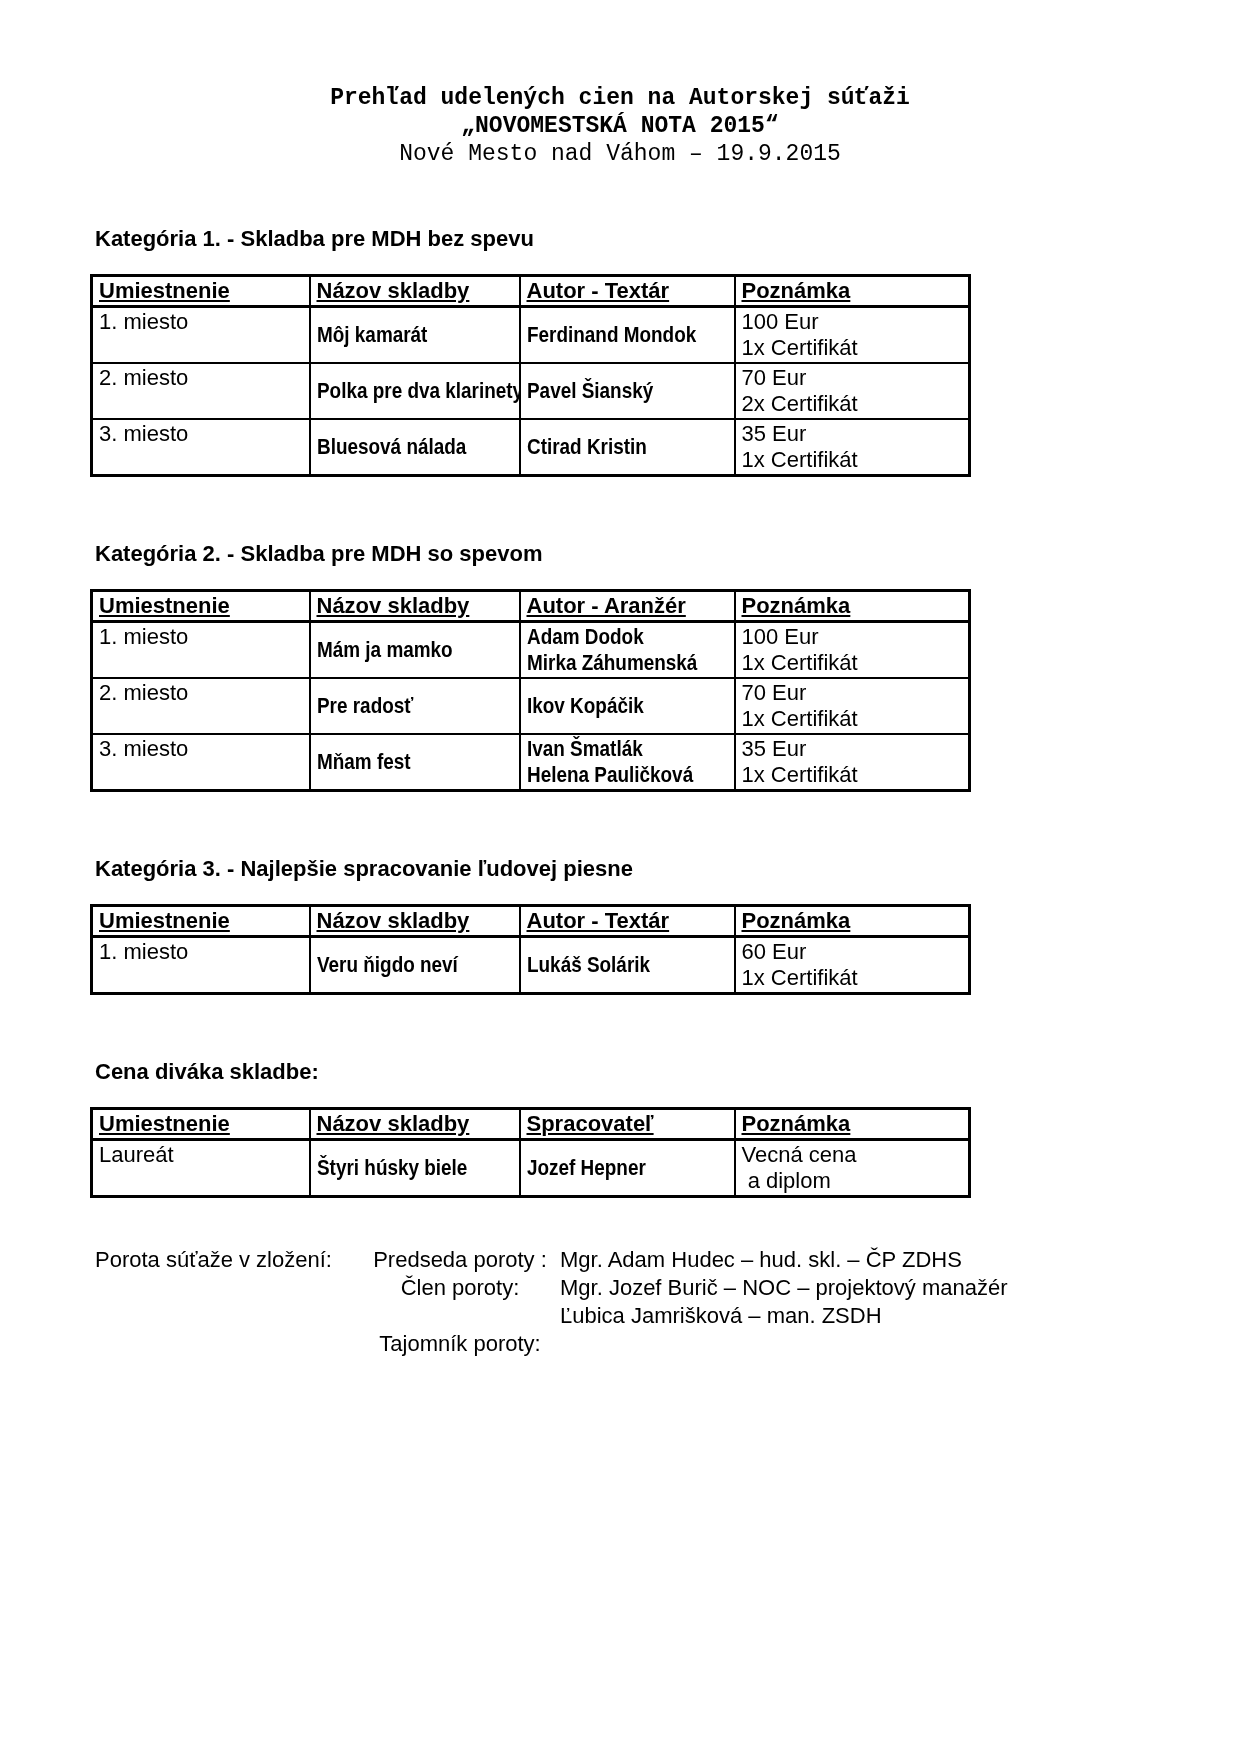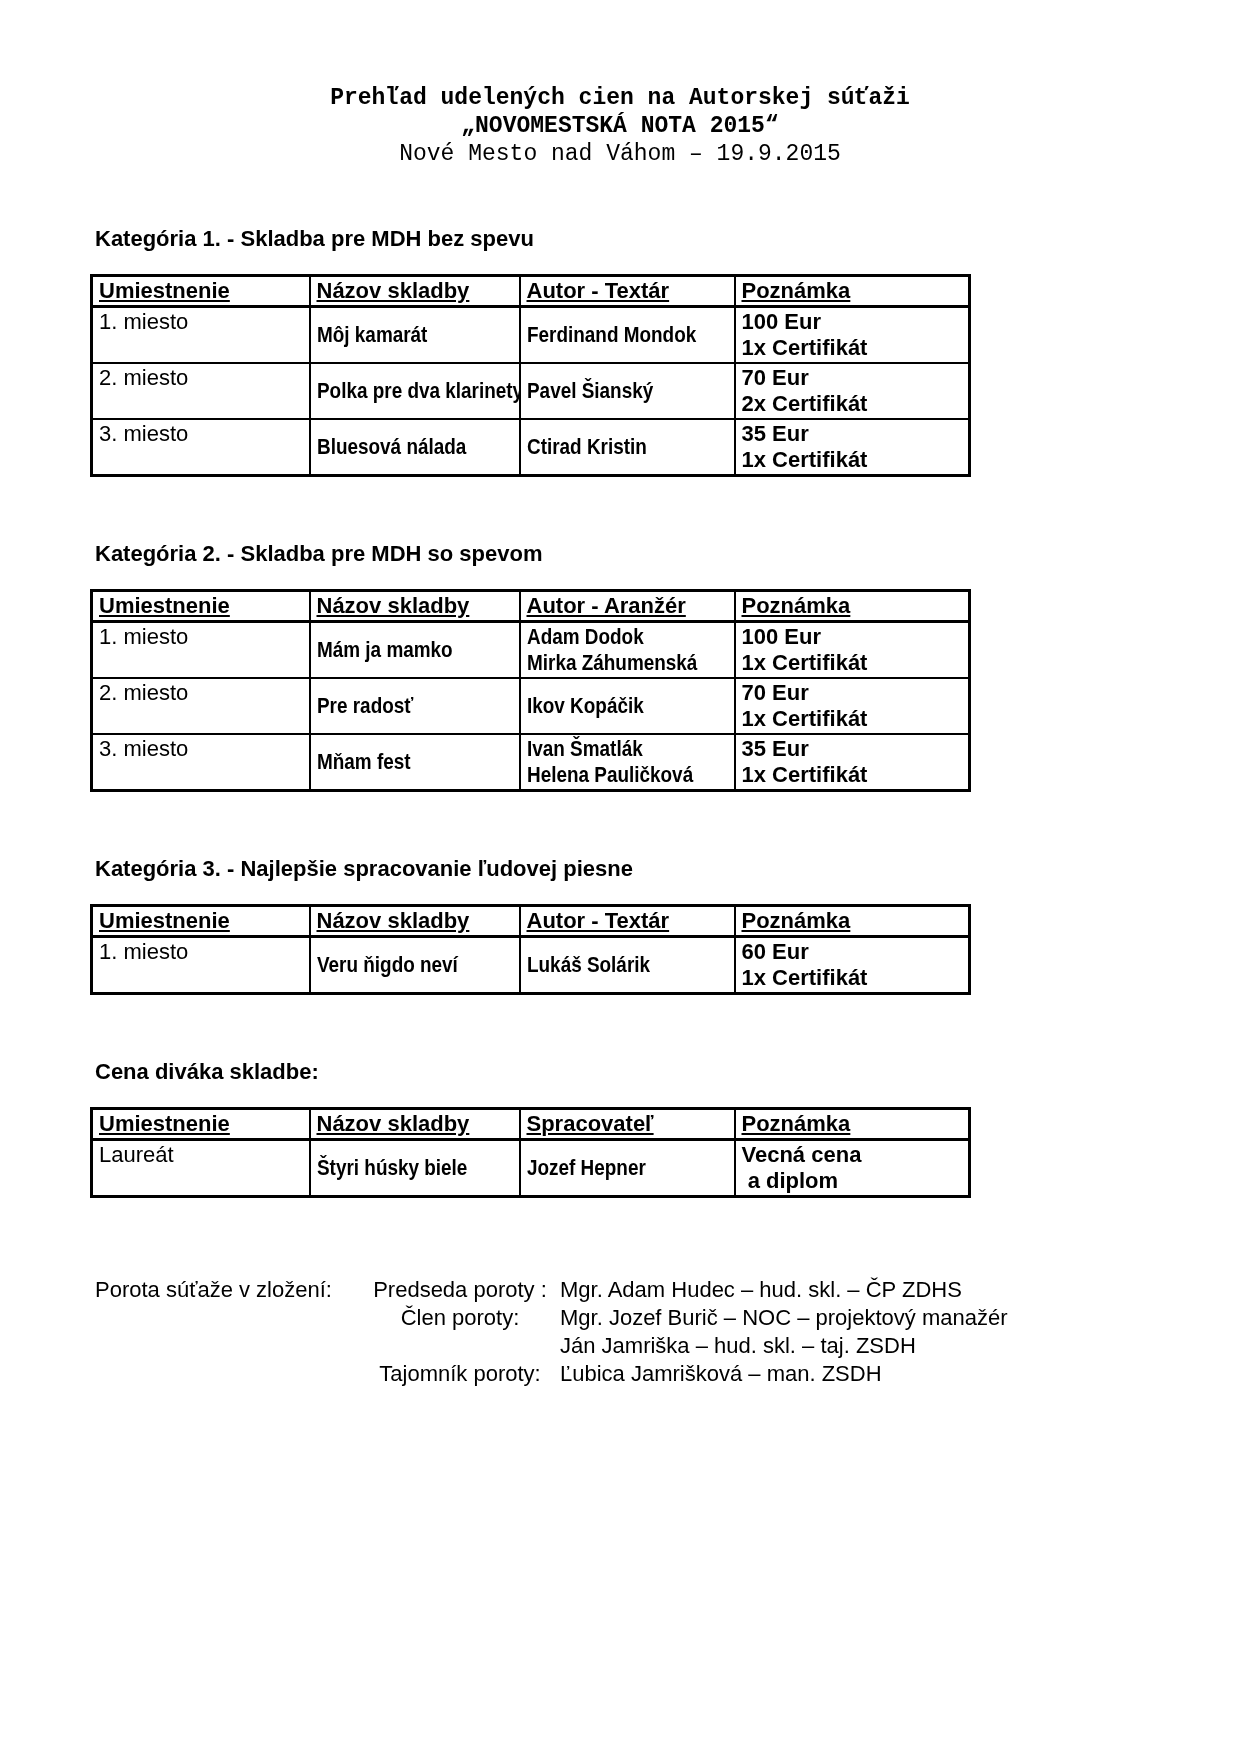--- a/index.html
+++ b/index.html
@@ -52,34 +52,34 @@
     font-weight: bold;
     height: 30px;
     border-bottom: 3px solid #000;
     text-decoration: underline;
   }
   table.awards td { height: 52px; }
 
   td.cell-place { vertical-align: top; padding-top: 3px; }
   td.cell-song  { vertical-align: middle; }
   td.cell-auth  { vertical-align: middle; }
-  td.cell-note  { vertical-align: top; padding-top: 3px; font-weight: bold; }
+  td.cell-note  { vertical-align: top; padding-top: 3px; }
 
   .condensed {
     display: inline-block;
     font-weight: bold;
     transform: scaleX(0.86);
     transform-origin: 0 50%;
     white-space: nowrap;
   }
   .auth-line { display: block; line-height: 26px; }
   .note-line { display: block; line-height: 26px; white-space: pre-wrap; }
 
   .jury {
-    margin: 78px 0 0 95px;
+    margin: 48px 0 0 95px;
     display: flex;
     font-size: 22px;
     line-height: 28px;
   }
   .jury-label-col  { width: 265px; }
   .jury-role-col   { width: 200px; text-align: center; }
   .jury-person-col { width: auto; }
   .jury-line { min-height: 28px; }
 </style>
 </head>
@@ -259,18 +259,17 @@
     <div class="jury-label-col jury-line">Porota súťaže v zložení:</div>
     <div class="jury-role-col">
       <div class="jury-line">Predseda poroty :</div>
       <div class="jury-line">Člen poroty:</div>
       <div class="jury-line"></div>
       <div class="jury-line">Tajomník poroty:</div>
     </div>
     <div class="jury-person-col">
       <div class="jury-line">Mgr. Adam Hudec – hud. skl. – ČP ZDHS</div>
       <div class="jury-line">Mgr. Jozef Burič – NOC – projektový manažér</div>
-      <div class="jury-line">Ján Jamriška – hud. skl. – taj. ZSDH</div>
       <div class="jury-line">Ľubica Jamrišková – man. ZSDH</div>
     </div>
   </div>
 
 </div>
 
 </body></html>

